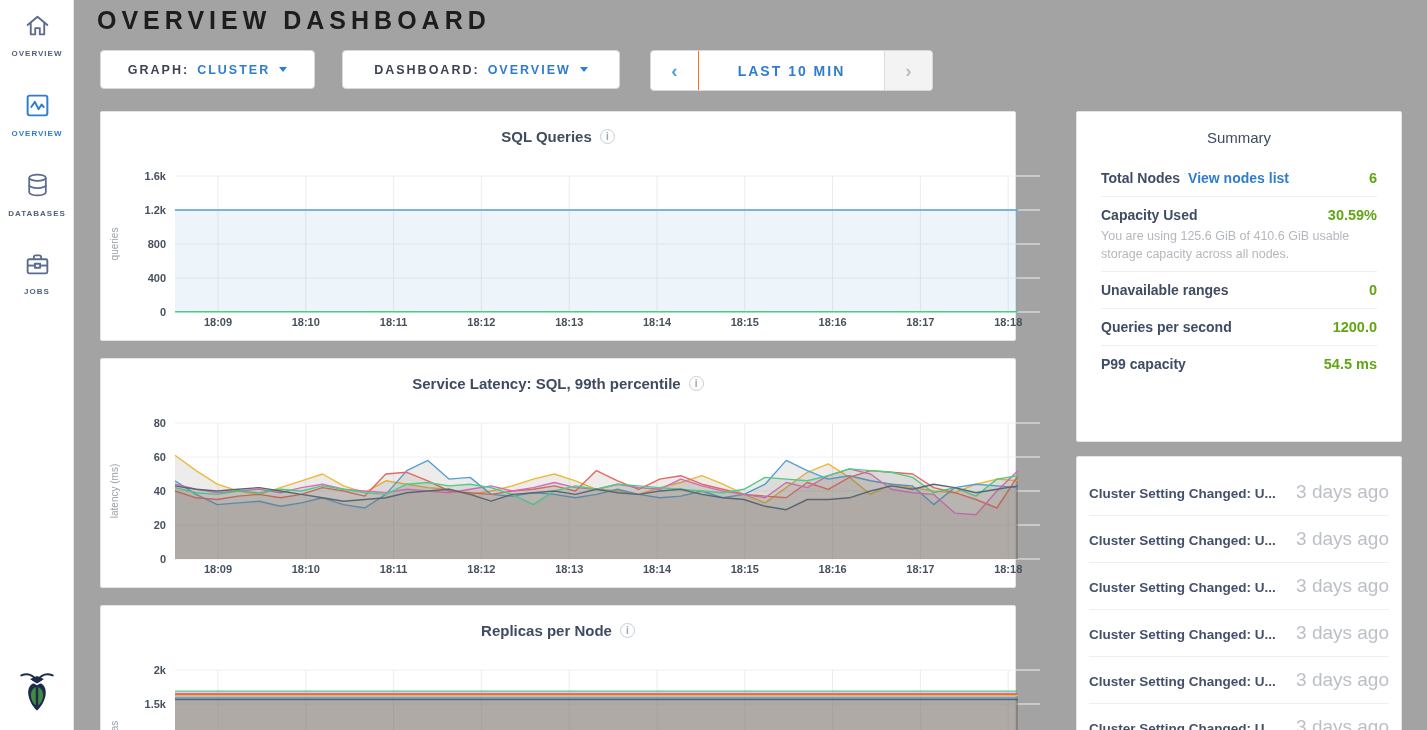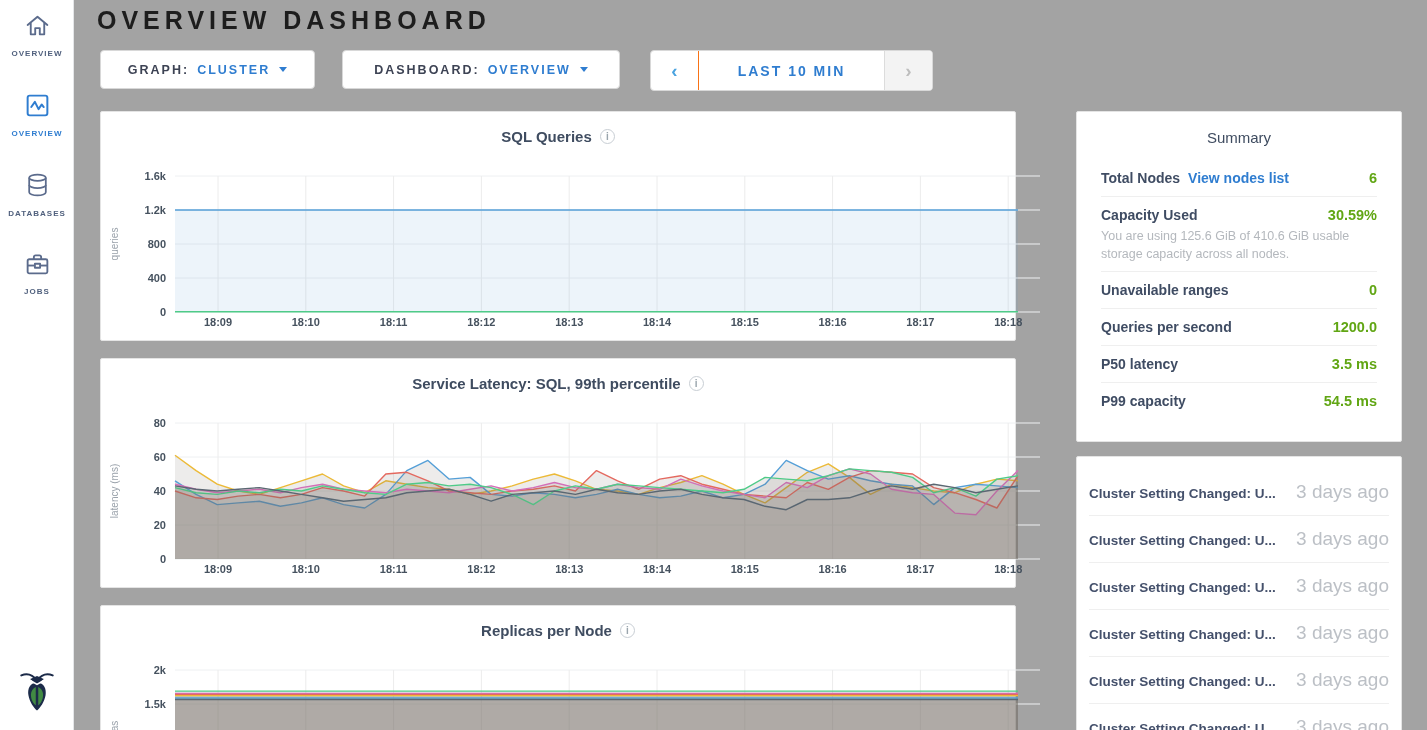--- a/index.html
+++ b/index.html
@@ -321,24 +321,20 @@
       <div class="sum-note">You are using 125.6 GiB of 410.6 GiB usable storage capacity across all nodes.</div>
       <div class="sum-row">
         <span class="sum-label">Unavailable ranges</span>
         <span class="sum-val">0</span>
       </div>
       <div class="sum-row">
         <span class="sum-label">Queries per second</span>
         <span class="sum-val">1200.0</span>
       </div>
       <div class="sum-row">
-        <span class="sum-label">P50 latency</span>
-        <span class="sum-val">3.5 ms</span>
-      </div>
-      <div class="sum-row">
         <span class="sum-label">P99 capacity</span>
         <span class="sum-val">54.5 ms</span>
       </div>
     </div>
   </aside>
 
   <aside class="panel side-panel p-events">
     <div class="ev-rows">
       <div class="ev-row">
         <span class="ev-text">Cluster Setting Changed: U...</span>

